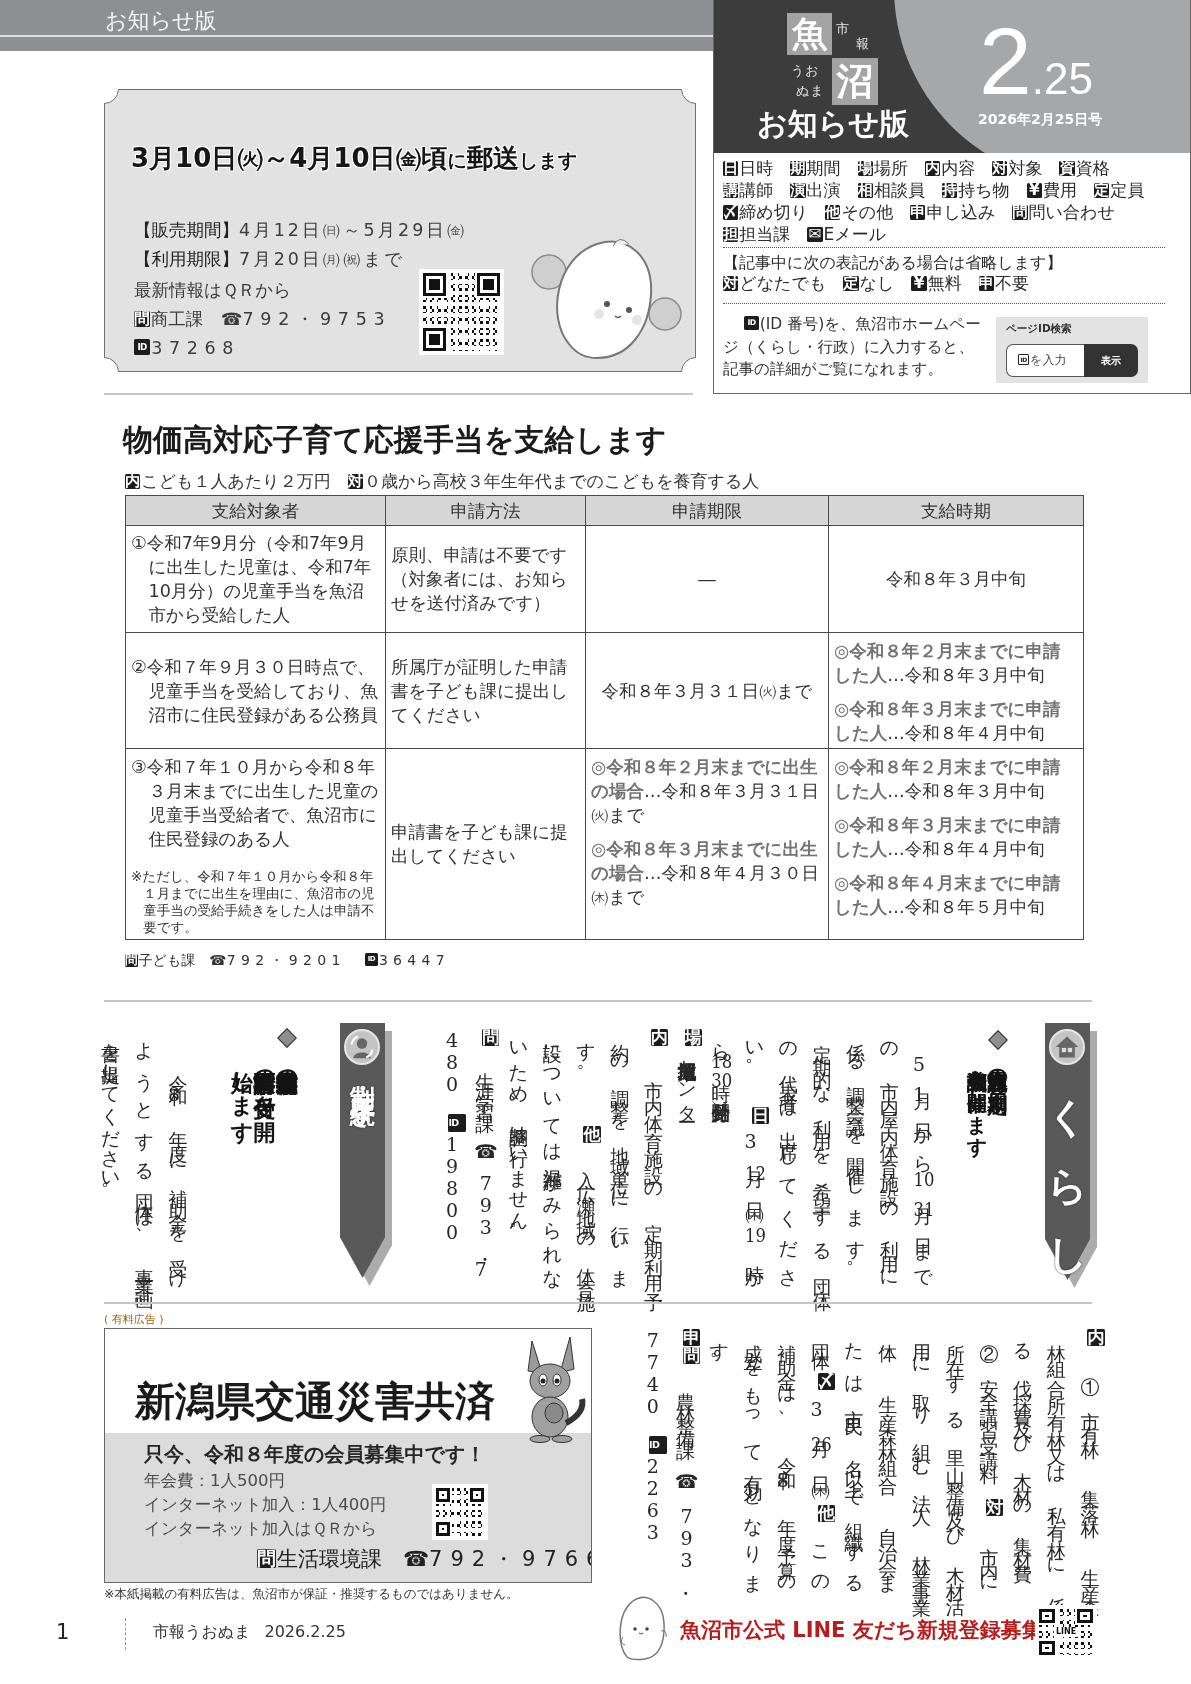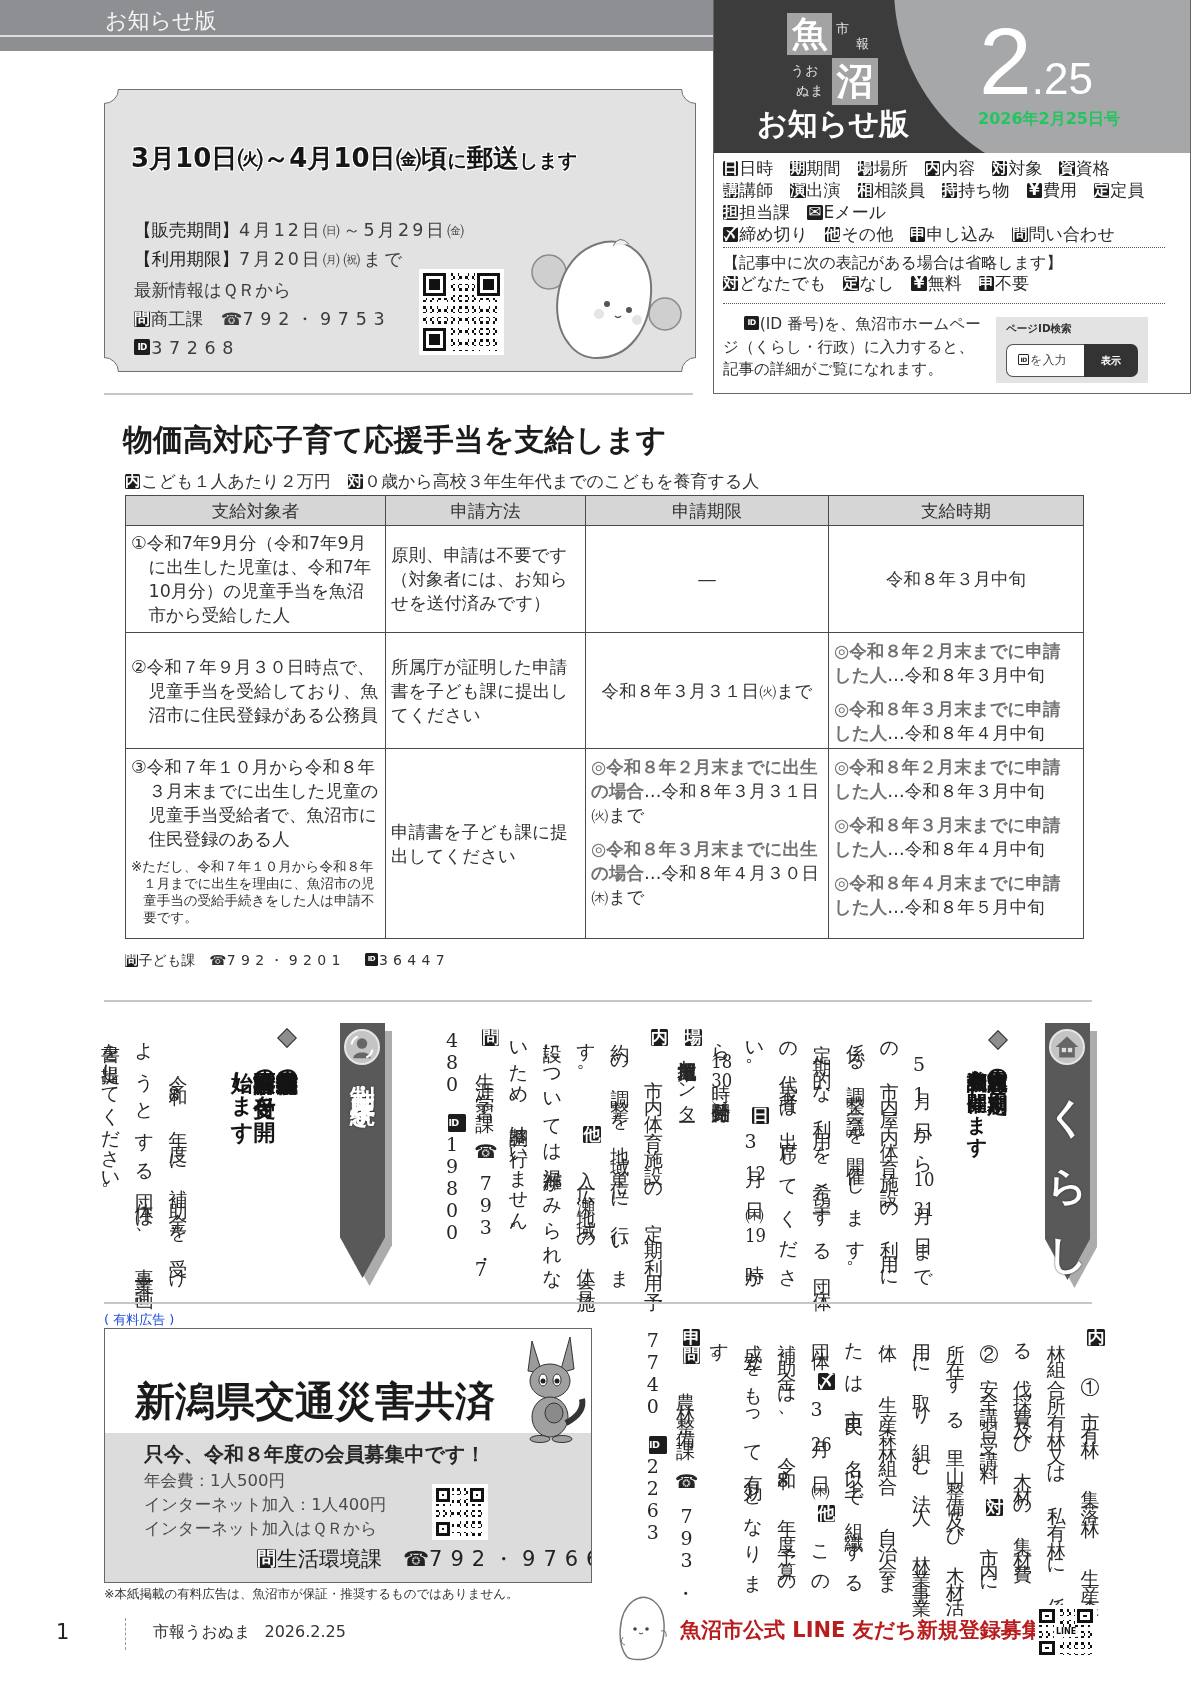--- a/index.html
+++ b/index.html
@@ -25,21 +25,21 @@
 .logo-c1{left:73px;top:13px;width:45px;height:42px;font-size:35px;line-height:42px}
 .logo-c2{left:118px;top:58px;width:46px;height:47px;font-size:37px;line-height:47px}
 .logo-sm{position:absolute;color:#e3e3e3;font-size:13px;line-height:14px;white-space:nowrap}
 .logo-s1{left:122px;top:22px}
 .logo-s2{left:142px;top:37px}
 .logo-k1{left:77px;top:64px;letter-spacing:1px}
 .logo-k2{left:82px;top:84px;letter-spacing:1px}
 .logo-ed{position:absolute;left:43px;top:106px;font-size:30px;line-height:36px;color:#fff;font-weight:bold;white-space:nowrap}
 .issue{position:absolute;left:265px;top:14px;color:#fff;font-family:"Liberation Sans",sans-serif;font-size:95px;line-height:1;white-space:nowrap}
 .issue-small{font-size:44px}
-.issue-date{position:absolute;left:264px;top:111px;font-size:16px;line-height:16px;font-weight:bold;color:#22c55e;white-space:nowrap}
+.issue-date{position:absolute;left:264px;top:111px;font-size:14px;line-height:16px;font-weight:bold;color:#ffffff;white-space:nowrap}
 .legend{position:absolute;left:9px;top:157px;font-size:17px;line-height:22px;white-space:nowrap;color:#2b2b2b}
 .dots{position:absolute;left:9px;width:442px;height:0;border-top:1.6px dotted #555}
 .dots1{top:247px}.dots2{top:303px}
 .omit-title{position:absolute;left:9px;top:253px;font-size:16px;line-height:20px;white-space:nowrap}
 .omit-row{position:absolute;left:9px;top:273px;font-size:17px;line-height:20px;white-space:nowrap}
 .idnote{position:absolute;left:9px;top:313px;width:265px;font-size:15.5px;line-height:22.5px;color:#333}
 .pidw{position:absolute;left:282px;top:317px;width:152px;height:66px;background:#e3e3e3}
 .pidw-title{position:absolute;left:10px;top:4px;font-size:10.5px;line-height:14px;font-weight:bold;color:#333;white-space:nowrap}
 .pidw-input{position:absolute;left:10px;top:27px;width:78px;height:33px;background:#fff;border:1px solid #555;border-right:none;border-radius:7px 0 0 7px;font-size:12px;line-height:31px;color:#444;padding-left:11px;white-space:nowrap}
 .pidw-btn{position:absolute;left:88px;top:27px;width:54px;height:33px;background:#333;color:#fff;border-radius:0 7px 7px 0;font-size:10px;line-height:33px;font-weight:bold;text-align:center}
@@ -67,21 +67,21 @@
 .fp.tl{left:0;top:0}.fp.tr{right:0;top:0}.fp.bl{left:0;bottom:0}
 
 
 .al-title{left:123px;top:422px;font-size:30px;line-height:36px;font-weight:bold;color:#1b1b1b;white-space:nowrap}
 .al-sum{left:125px;top:470px;font-size:17px;line-height:22px;color:#333;white-space:nowrap}
 .tb{position:absolute;left:125px;top:495px;width:958px;border-collapse:collapse;table-layout:fixed;font-size:17.5px;line-height:24px;color:#333}
 .tb th,.tb td{border:1.5px solid #4a4a4a;padding:3px 5px;vertical-align:middle;text-align:left;font-weight:normal}
 .tb th{background:#d6d6d6;text-align:center;height:30px;padding:0 5px;line-height:26px;color:#333}
 .tb .r1{height:107px}.tb .r2{height:115px}.tb .r3{height:190px}
 .hang{padding-left:1em;text-indent:-1em}
-.note{font-size:13.5px;line-height:17px;padding-left:.9em;text-indent:-.9em;margin-top:7px;color:#333}
+.note{font-size:13.5px;line-height:17px;padding-left:.9em;text-indent:-.9em;margin-top:17px;color:#333}
 .tb .c{text-align:center}
 .tb .t{vertical-align:top;padding-top:6px}
 .cond{font-weight:bold;color:#737373}
 .item+.item{margin-top:10px}
 .al-contact{left:125px;top:949px;font-size:14px;line-height:22px;white-space:nowrap;color:#333}
 .rule{height:2px;background:#c6c6c6}
 .rule1{left:104px;top:393px;width:589px}
 .rule2{left:104px;top:1000px;width:988px}
 .rule3{left:104px;top:1302px;width:988px}
 
@@ -110,21 +110,21 @@
 .bs-sh{left:347px;top:1031px;height:255px}
 .bs{left:340px;top:1023px;height:255px}
 .ban-ico{position:absolute;width:36px;height:36px;border-radius:50%;background:#c4c4c4;border:2px solid #e6e6e6;display:flex;align-items:center;justify-content:center}
 .bik{left:1049px;top:1029px}
 .bis{left:344px;top:1029px}
 .ban-txt{position:absolute;width:45px;writing-mode:vertical-rl;text-orientation:upright;color:#fff;font-weight:bold;white-space:nowrap;line-height:45px;text-shadow:0 0 2px #222}
 .btk{left:1045px;top:1070px;font-size:40px;letter-spacing:24px}
 .bts{left:340px;top:1066px;font-size:25px;letter-spacing:4px}
 
 
-.ad-label{left:104px;top:1312px;font-size:13px;line-height:16px;color:#1d4ed8;white-space:nowrap}
+.ad-label{left:104px;top:1312px;font-size:11px;line-height:16px;color:#a16207;white-space:nowrap}
 .ad{left:104px;top:1328px;width:488px;height:255px;border:1.5px solid #666;background:#dcdcdc;overflow:hidden}
 .ad-top{position:absolute;left:0;top:0;right:0;height:104px;background:#fff}
 .ad-tag{position:absolute;left:10px;top:16px;font-size:17px;line-height:22px;color:#222;white-space:nowrap}
 .ad-name{position:absolute;left:30px;top:49px;font-size:40px;line-height:46px;font-weight:bold;color:#1a1a1a;white-space:nowrap}
 .ad-kanga{position:absolute;left:405px;top:4px}
 .ad-head{position:absolute;left:39px;top:112px;font-size:20px;line-height:26px;color:#262626;white-space:nowrap;font-weight:bold}
 .ad-fee{position:absolute;left:39px;font-size:16.5px;line-height:24px;color:#4a4a4a;white-space:nowrap}
 .af1{top:140px}.af2{top:164px}.af3{top:188px}
 .ad-qr{left:327px;top:155px;width:56px;height:56px}
 .ad-contact{position:absolute;left:152px;top:216px;font-size:21px;line-height:28px;color:#222;white-space:nowrap}
@@ -157,22 +157,22 @@
     <div class="logo-sm logo-k1">うお</div>
     <div class="logo-sm logo-k2">ぬま</div>
     <div class="logo-box logo-c2">沼</div>
     <div class="logo-ed">お知らせ版</div>
     <div class="issue"><span>2</span><span class="issue-small">.25</span></div>
     <div class="issue-date">2026年2月25日号</div>
   </div>
   <div class="legend">
     <div><span class="bdg">日</span><span>日時　</span><span class="bdg">期</span><span>期間　</span><span class="bdg">場</span><span>場所　</span><span class="bdg">内</span><span>内容　</span><span class="bdg">対</span><span>対象　</span><span class="bdg">資</span><span>資格</span></div>
     <div><span class="bdg">講</span><span>講師　</span><span class="bdg">演</span><span>出演　</span><span class="bdg">相</span><span>相談員　</span><span class="bdg">持</span><span>持ち物　</span><span class="bdg">¥</span><span>費用　</span><span class="bdg">定</span><span>定員</span></div>
+    <div><span class="bdg">〆</span><span>締め切り　</span><span class="bdg">他</span><span>その他　</span><span class="bdg">申</span><span>申し込み　</span><span class="bdg">問</span><span>問い合わせ</span></div>
     <div><span class="bdg">担</span><span>担当課　</span><span class="bdg">✉</span><span>Eメール</span></div>
-    <div><span class="bdg">〆</span><span>締め切り　</span><span class="bdg">他</span><span>その他　</span><span class="bdg">申</span><span>申し込み　</span><span class="bdg">問</span><span>問い合わせ</span></div>
   </div>
   <div class="dots dots1"></div>
   <div class="omit-title">【記事中に次の表記がある場合は省略します】</div>
   <div class="omit-row"><span class="bdg">対</span><span>どなたでも　</span><span class="bdg">定</span><span>なし　</span><span class="bdg">¥</span><span>無料　</span><span class="bdg">申</span><span>不要</span></div>
   <div class="dots dots2"></div>
   <div class="idnote"><span class="num">　</span><span class="bdg wide">ID</span><span>(ID 番号)を、魚沼市ホームページ（くらし・行政）に入力すると、記事の詳細がご覧になれます。</span></div>
   <div class="pidw">
     <div class="pidw-title">ページID検索</div>
     <div class="pidw-input"><span class="bdg wide outline">ID</span><span>を入力</span></div>
     <div class="pidw-btn">表示</div>

